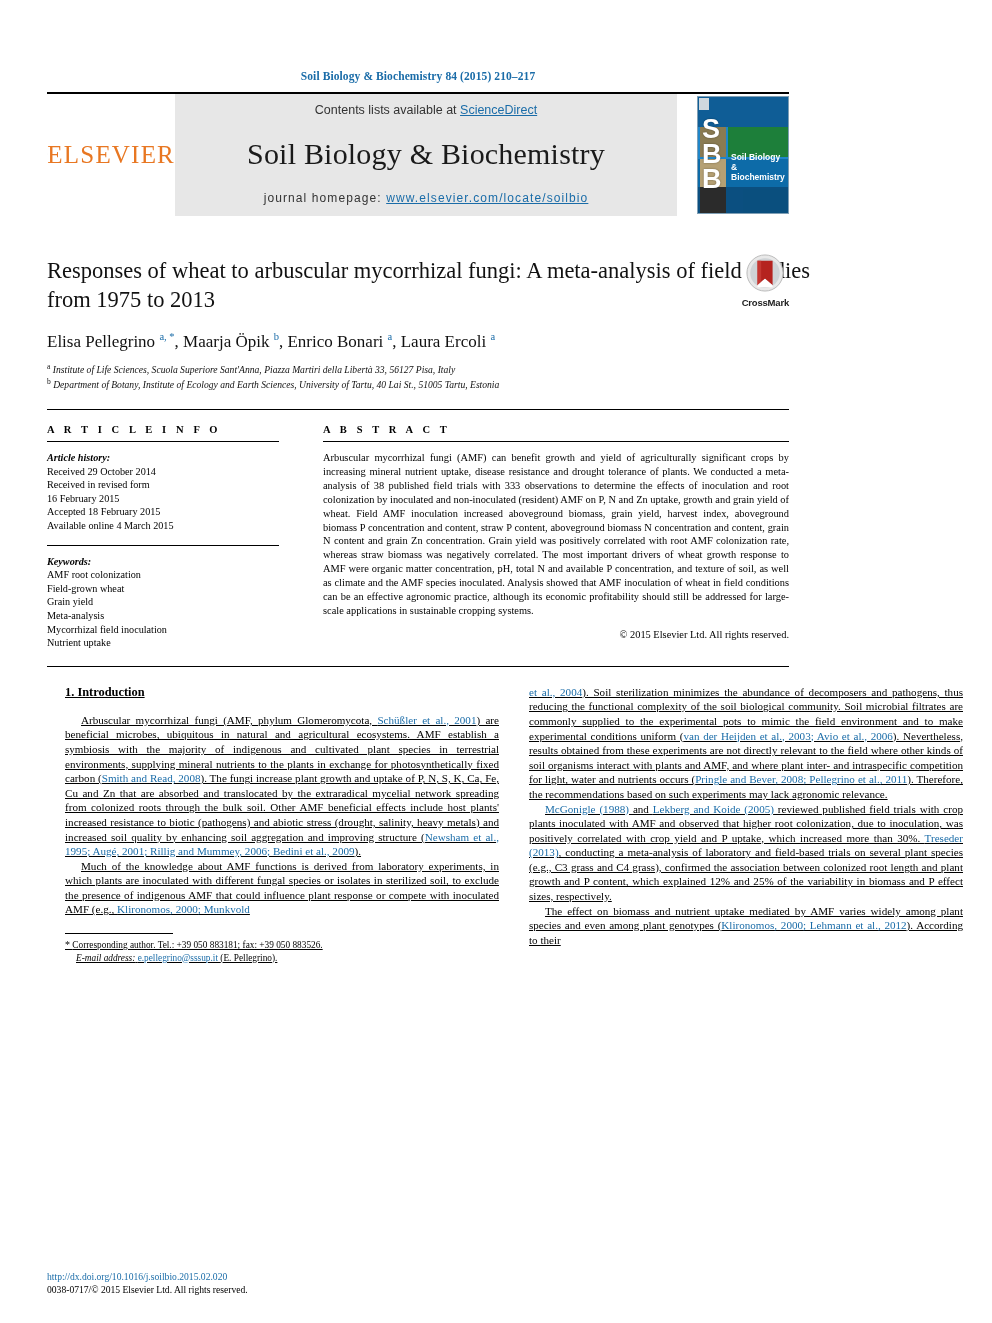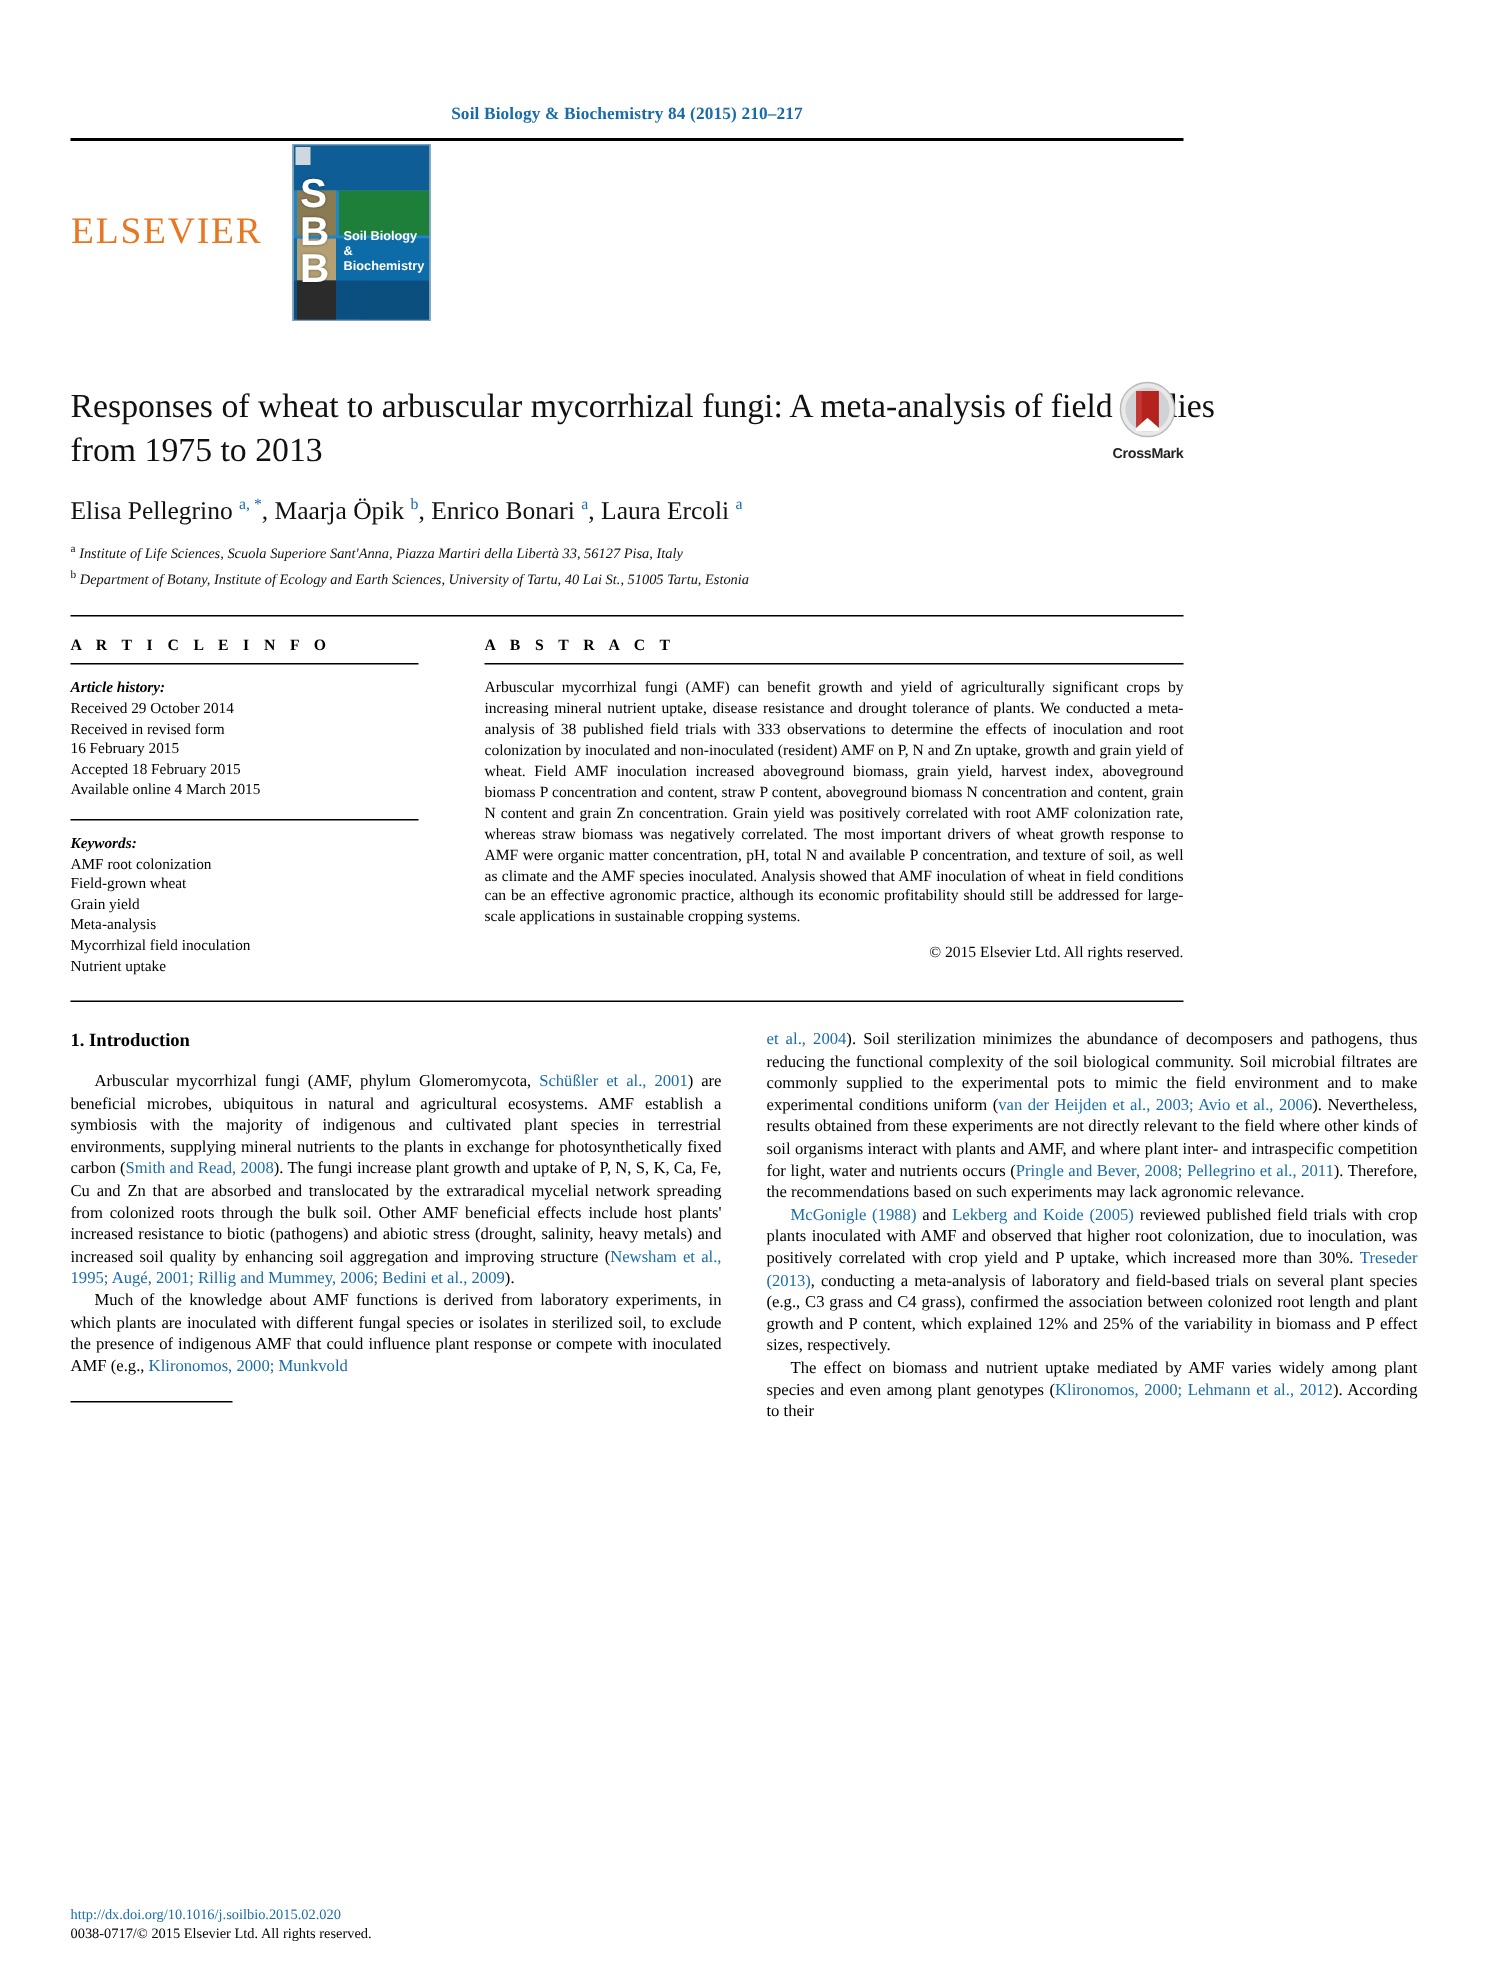--- a/index.html
+++ b/index.html
@@ -187,22 +187,23 @@
     text-align: justify;
     color: #000;
   }
   .abs-copy { text-align: right; margin-top: 11px; font-size: 10.4px; }
 
   .rule-bottom { margin: 16px 47px 0 47px; border-top: 1.3px solid #000; }
 
   
   .body-cols {
     display: flex;
-    margin: 18px 47px 0 47px;
+    margin: 18px 47px 0 65px;
     gap: 30px;
+    text-decoration: underline;
   }
   .bcol { width: 434px; flex: 0 0 434px; position: relative; }
   .sec-title {
     font-family: "Liberation Serif", serif;
     font-size: 12.4px;
     font-weight: bold;
     margin: 0 0 13px 0;
   }
   .para {
     font-family: "Liberation Serif", serif;
@@ -281,20 +282,29 @@
         <g fill="#9a9a9a">
           <ellipse cx="30" cy="72" rx="9" ry="4"></ellipse>
           <ellipse cx="66" cy="72" rx="9" ry="4"></ellipse>
           <ellipse cx="48" cy="74" rx="6" ry="3"></ellipse>
         </g>
         <path d="M8 79 H88" stroke="#888" stroke-width="1" fill="none"></path>
       </svg>
       <div class="elsevier-word">ELSEVIER</div>
     </div>
 
+    <div class="banner">
+      <div class="contents">
+        <span>Contents lists available at </span><a class="sd" href="#">ScienceDirect</a>
+      </div>
+      <div class="jtitle">Soil Biology &amp; Biochemistry</div>
+      <div class="homepage">
+        <span>journal homepage: </span><a class="url" href="#">www.elsevier.com/locate/soilbio</a>
+      </div>
+    </div>
 
     <div class="cover-cell">
       <div class="cover">
         <div class="strip s1"></div>
           <div class="strip s2"></div>
         <div class="strip s3"></div>
           <div class="strip s4"></div>
         <div class="photo p4"></div>
           <div class="photo p1"></div>
         <div class="photo p2"></div>
@@ -376,20 +386,27 @@
   <div class="rule-bottom"></div>
 
   <div class="body-cols">
 
     <div class="bcol">
       <div class="sec-title">1. Introduction</div>
       <p class="para">Arbuscular mycorrhizal fungi (AMF, phylum Glomeromycota, <span class="ref">Schüßler et al., 2001</span>) are beneficial microbes, ubiquitous in natural and agricultural ecosystems. AMF establish a symbiosis with the majority of indigenous and cultivated plant species in terrestrial environments, supplying mineral nutrients to the plants in exchange for photosynthetically fixed carbon (<span class="ref">Smith and Read, 2008</span>). The fungi increase plant growth and uptake of P, N, S, K, Ca, Fe, Cu and Zn that are absorbed and translocated by the extraradical mycelial network spreading from colonized roots through the bulk soil. Other AMF beneficial effects include host plants' increased resistance to biotic (pathogens) and abiotic stress (drought, salinity, heavy metals) and increased soil quality by enhancing soil aggregation and improving structure (<span class="ref">Newsham et al., 1995; Augé, 2001; Rillig and Mummey, 2006; Bedini et al., 2009</span>).</p>
       <p class="para">Much of the knowledge about AMF functions is derived from laboratory experiments, in which plants are inoculated with different fungal species or isolates in sterilized soil, to exclude the presence of indigenous AMF that could influence plant response or compete with inoculated AMF (e.g., <span class="ref">Klironomos, 2000; Munkvold</span></p>
 
       <div class="foot-rule"></div>
+      <div class="footnote">
+        <span class="star">*</span>
+        <span>Corresponding author. Tel.: +39 050 883181; fax: +39 050 883526.</span><br>
+        <span style="display:inline-block;width:11px;"></span><span class="em">E-mail address:</span>
+        <a class="link" href="#">e.pellegrino@sssup.it</a>
+        <span>(E. Pellegrino).</span>
+      </div>
     </div>
 
     <div class="bcol">
       <p class="para" style="text-indent:0;"><span class="ref">et al., 2004</span>). Soil sterilization minimizes the abundance of decomposers and pathogens, thus reducing the functional complexity of the soil biological community. Soil microbial filtrates are commonly supplied to the experimental pots to mimic the field environment and to make experimental conditions uniform (<span class="ref">van der Heijden et al., 2003; Avio et al., 2006</span>). Nevertheless, results obtained from these experiments are not directly relevant to the field where other kinds of soil organisms interact with plants and AMF, and where plant inter- and intraspecific competition for light, water and nutrients occurs (<span class="ref">Pringle and Bever, 2008; Pellegrino et al., 2011</span>). Therefore, the recommendations based on such experiments may lack agronomic relevance.</p>
       <p class="para"><span class="ref">McGonigle (1988)</span> and <span class="ref">Lekberg and Koide (2005)</span> reviewed published field trials with crop plants inoculated with AMF and observed that higher root colonization, due to inoculation, was positively correlated with crop yield and P uptake, which increased more than 30%. <span class="ref">Treseder (2013)</span>, conducting a meta-analysis of laboratory and field-based trials on several plant species (e.g., C3 grass and C4 grass), confirmed the association between colonized root length and plant growth and P content, which explained 12% and 25% of the variability in biomass and P effect sizes, respectively.</p>
       <p class="para">The effect on biomass and nutrient uptake mediated by AMF varies widely among plant species and even among plant genotypes (<span class="ref">Klironomos, 2000; Lehmann et al., 2012</span>). According to their</p>
     </div>
   </div>
 
   <div class="bottom-meta">

